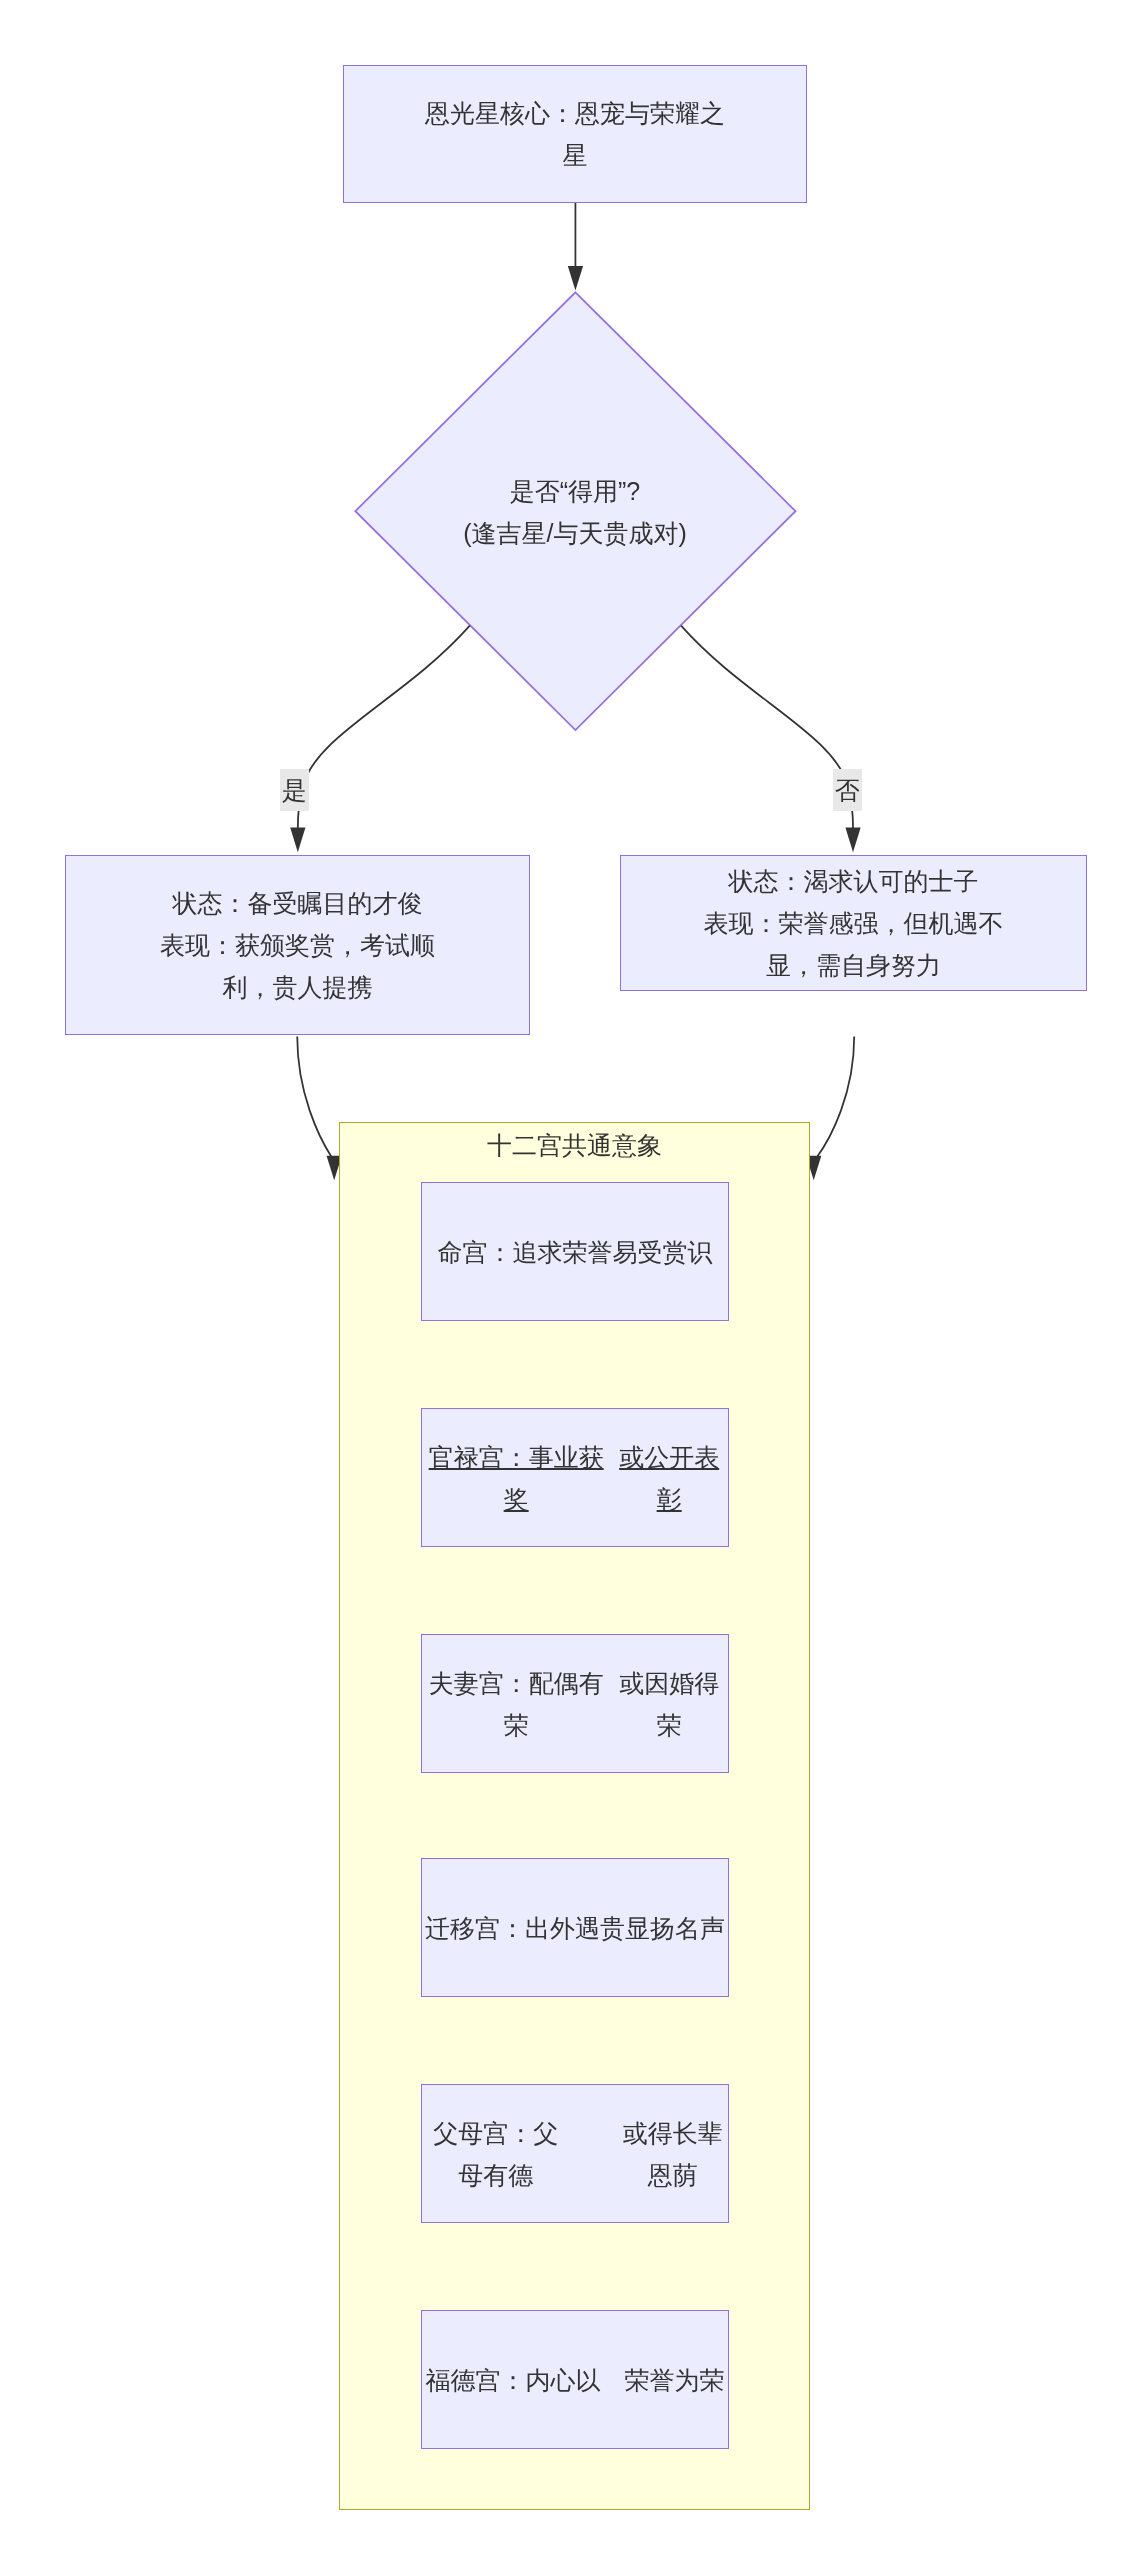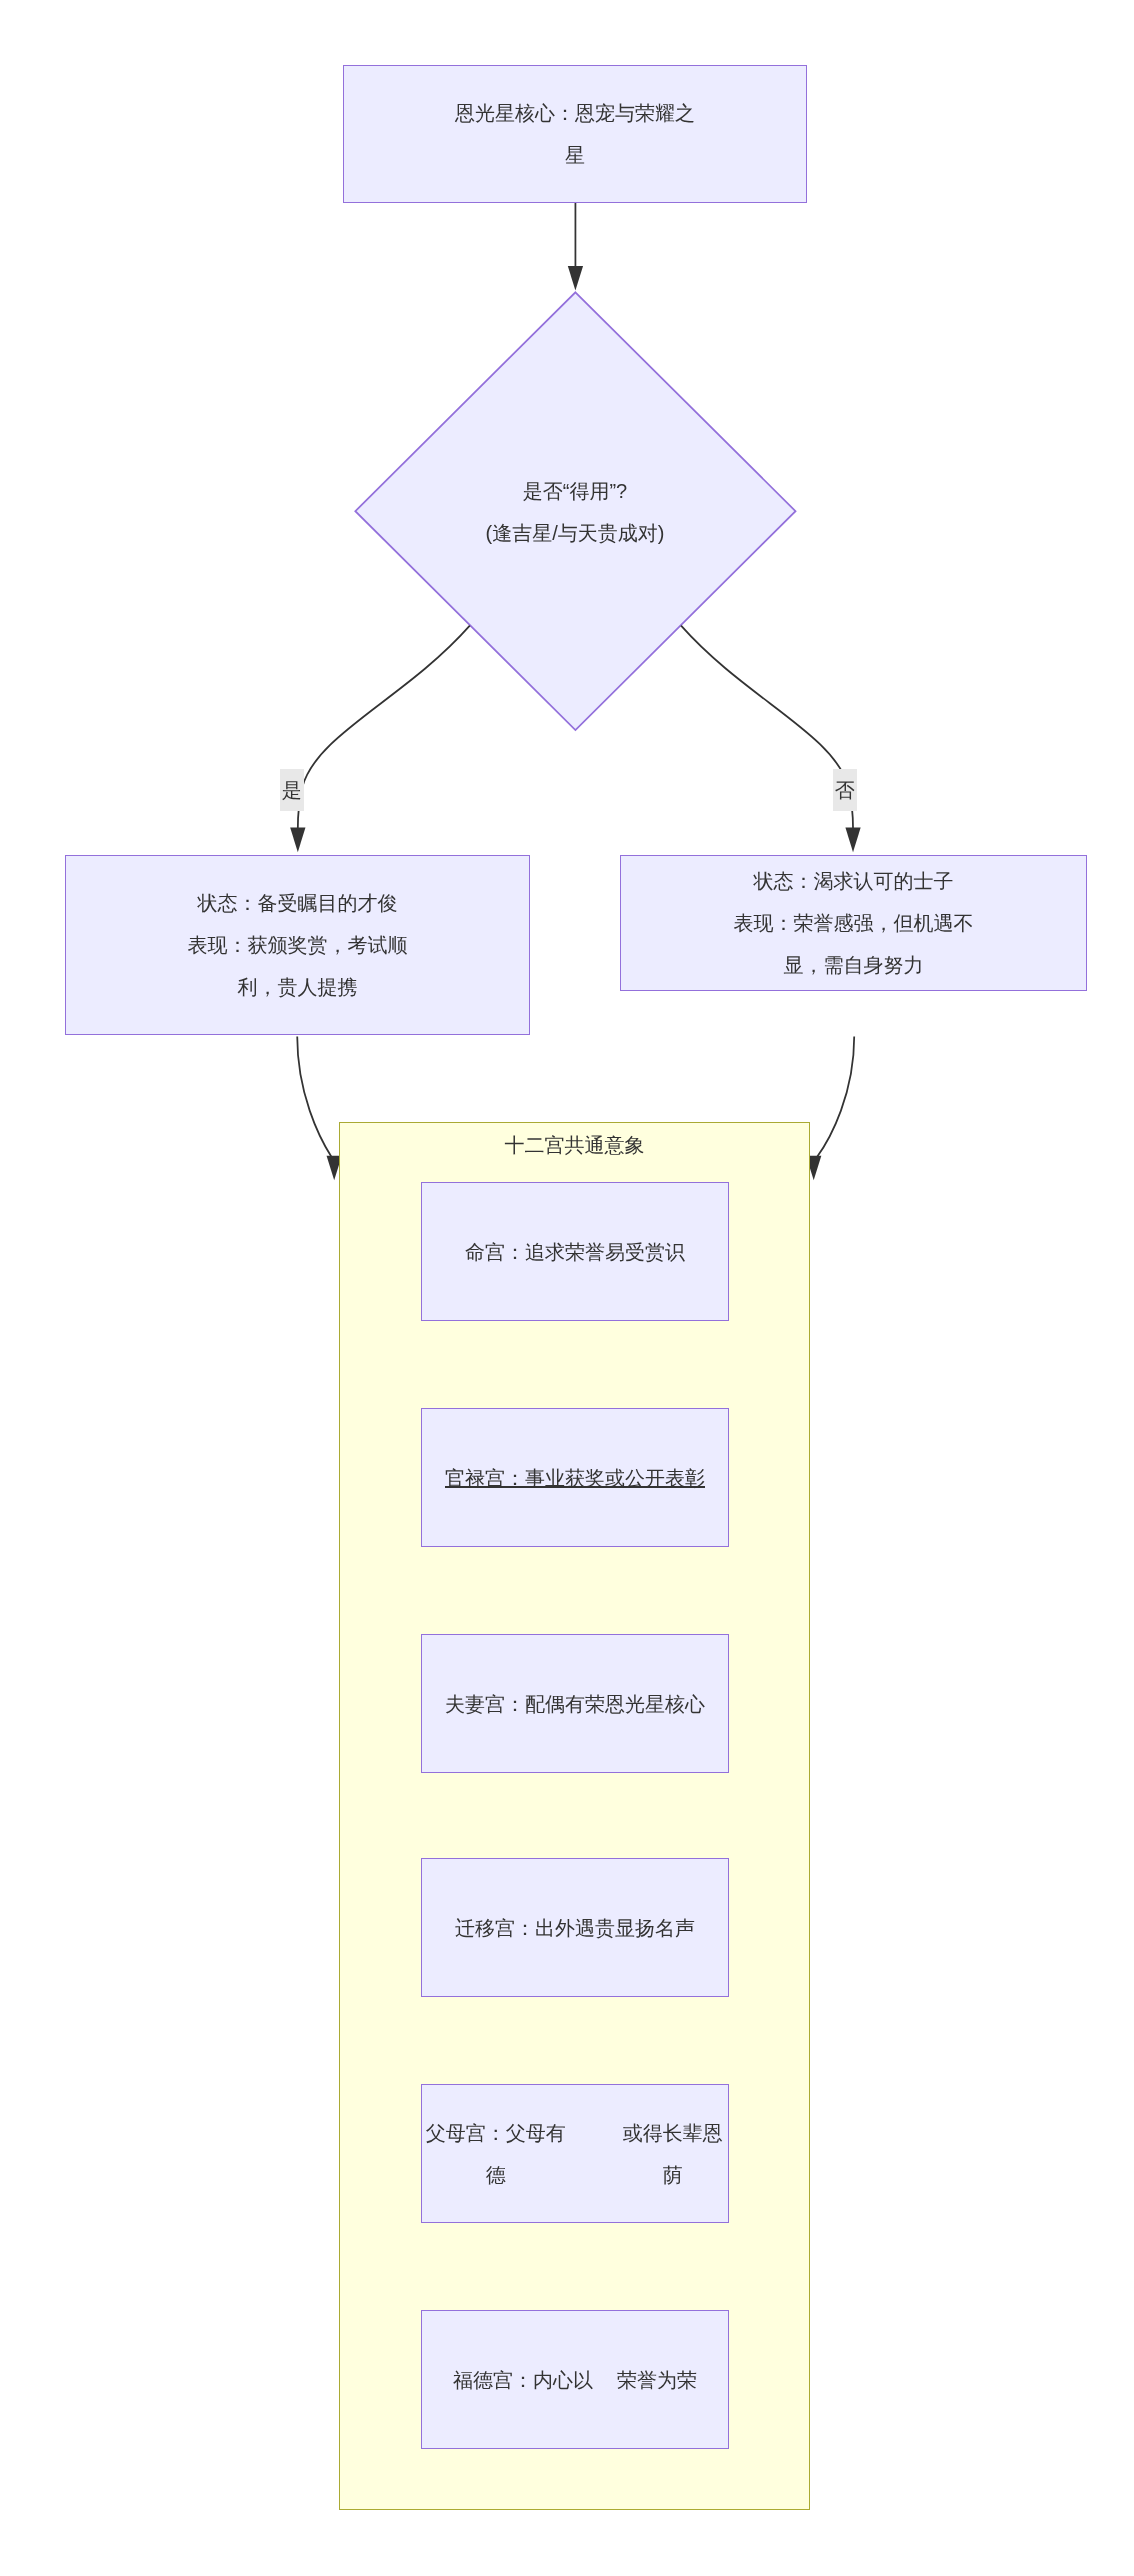--- a/index.html
+++ b/index.html
@@ -4,21 +4,21 @@
 <style>
   html,body{margin:0;padding:0;}
   body{background:#ffffff;}
   .canvas{
     position:relative;
     width:1135px;
     height:2576px;
     background:var(--background, #ffffff);
     font-family:"Liberation Sans","DejaVu Sans",sans-serif;
     color:var(--text, #333333);
-    font-size:20px;
+    font-size:25px;
     line-height:42px;
     overflow:hidden;
   }
   .edges-layer{
     position:absolute;
     left:0;top:0;
     width:1135px;height:2576px;
     z-index:1;
   }
   .edge-path{
@@ -159,21 +159,21 @@
       <span class="tline">易受赏识</span>
     </div>
 
     <div class="palace palace-2">
       <span class="tline">官禄宫：事业获奖</span>
       <span class="tline">或公开表彰</span>
     </div>
 
     <div class="palace palace-3">
       <span class="tline">夫妻宫：配偶有荣</span>
-      <span class="tline">恩光星核心</span>
+      <span class="tline">或因婚得荣</span>
     </div>
 
     <div class="palace palace-4">
       <span class="tline">迁移宫：出外遇贵</span>
       <span class="tline">显扬名声</span>
     </div>
 
     <div class="palace palace-5">
       <span class="tline">父母宫：父母有德</span>
       <span class="tline">或得长辈恩荫</span>

